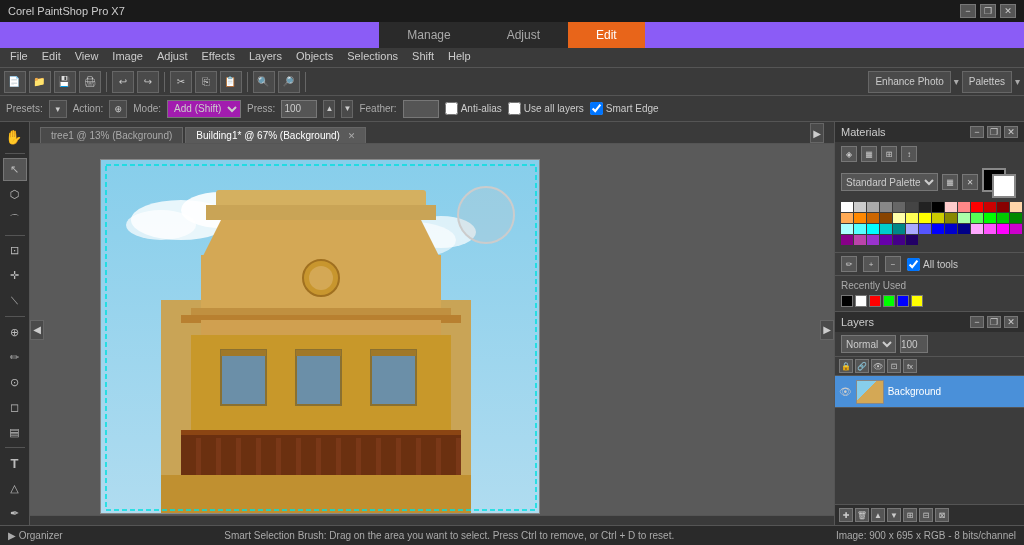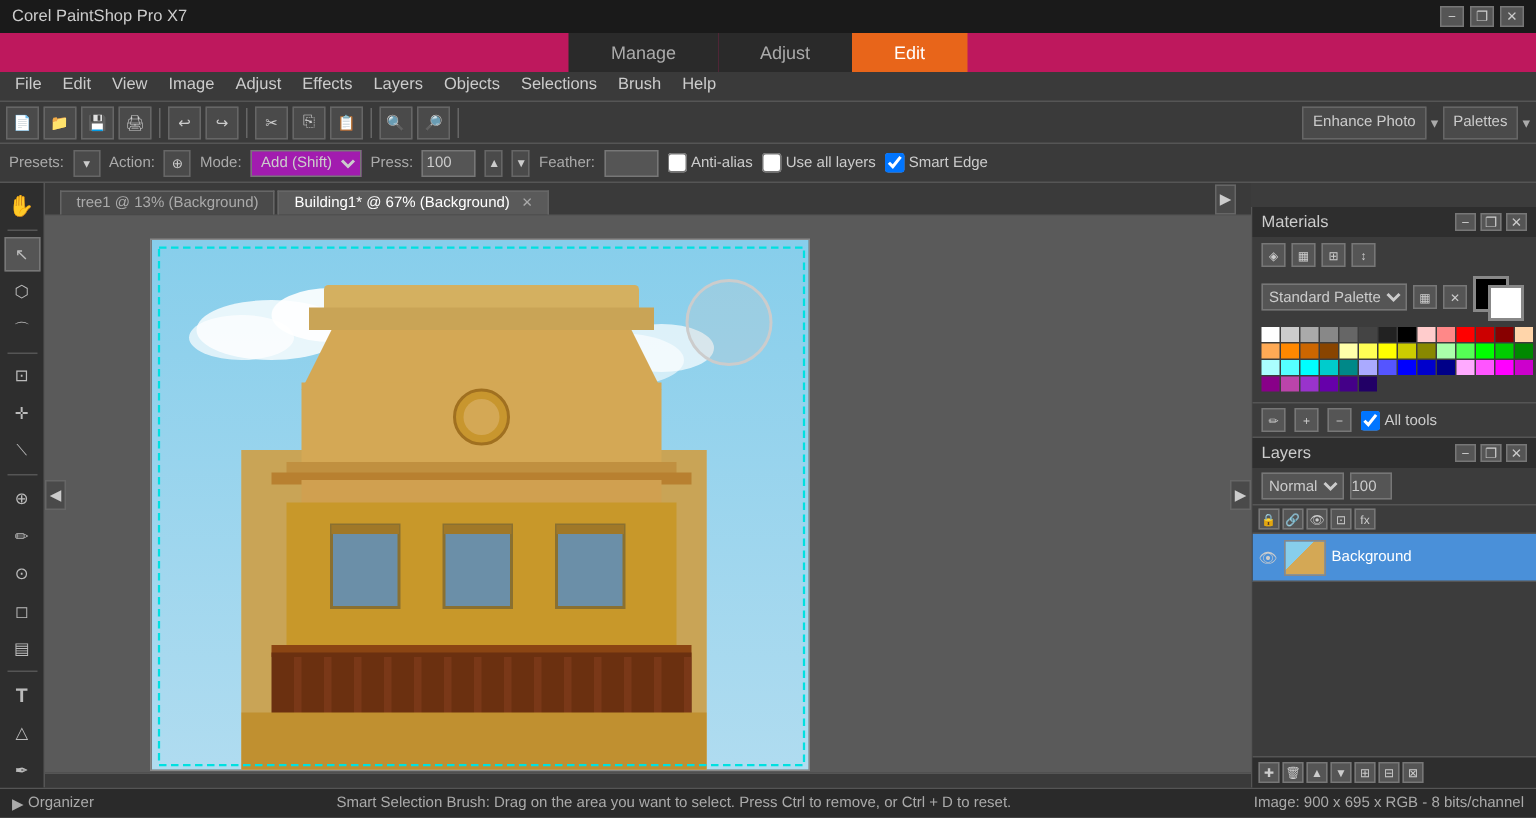--- a/index.html
+++ b/index.html
@@ -22,21 +22,21 @@
       background: #555;
       border: 1px solid #777;
       color: #ccc;
       font-size: 9px;
       display: flex; align-items: center; justify-content: center;
       cursor: pointer;
     }
 
     
     #mode-bar {
-      background: #be185d;
+      background: #8b5cf6;
       height: 26px;
       display: flex;
       align-items: center;
       justify-content: center;
       gap: 0;
     }
     .mode-btn {
       padding: 0 28px;
       height: 26px;
       background: #2a2a2a;
@@ -178,21 +178,20 @@
     .canvas-scroll-left { left: 0; }
     .canvas-scroll-right { right: 0; }
 
     
     #right-panel {
       width: 190px;
       background: #3a3a3a;
       border-left: 1px solid #555;
       display: flex;
       flex-direction: column;
-      margin-top: 16px;
     }
 
     
     #materials-panel {
       background: #3c3c3c;
       border-bottom: 1px solid #555;
       padding: 0;
     }
     .panel-header {
       background: #2e2e2e;
@@ -398,21 +397,21 @@
 <div id="menu-bar">
   <span class="menu-item">File</span>
   <span class="menu-item">Edit</span>
   <span class="menu-item">View</span>
   <span class="menu-item">Image</span>
   <span class="menu-item">Adjust</span>
   <span class="menu-item">Effects</span>
   <span class="menu-item">Layers</span>
   <span class="menu-item">Objects</span>
   <span class="menu-item">Selections</span>
-  <span class="menu-item">Brush</span>
+  <span class="menu-item">Shift</span>
   <span class="menu-item">Help</span>
 </div>
 
 <div id="toolbar">
   <div class="tb-btn">📄</div>
   <div class="tb-btn">📁</div>
   <div class="tb-btn">💾</div>
   <div class="tb-btn">🖨</div>
   <div class="tb-sep"></div>
   <div class="tb-btn">↩</div>
@@ -667,20 +666,31 @@
       <div class="tool-options-row">
         <div class="mat-icon">✏</div>
         <div class="mat-icon">+</div>
         <div class="mat-icon">−</div>
         <label class="tool-option-check">
           <input type="checkbox" checked="" style="">
           <span>All tools</span>
         </label>
       </div>
 
+      <div id="recently-used">
+        <div class="recently-label">Recently Used</div>
+        <div class="recently-swatches" id="recently-swatches">
+        <div class="recently-swatch" style="background: rgb(0, 0, 0);"></div>
+            <div class="recently-swatch" style="background: rgb(255, 255, 255);"></div>
+            <div class="recently-swatch" style="background: rgb(255, 0, 0);"></div>
+            <div class="recently-swatch" style="background: rgb(0, 255, 0);"></div>
+            <div class="recently-swatch" style="background: rgb(0, 0, 255);"></div>
+            <div class="recently-swatch" style="background: rgb(255, 255, 0);"></div>
+          </div>
+      </div>
     </div>
 
     <div id="layers-panel">
       <div class="layers-header">
         <span>Layers</span>
         <div style="display:flex;gap:3px;">
           <span class="panel-ctrl-btn">−</span>
           <span class="panel-ctrl-btn">❐</span>
           <span class="panel-ctrl-btn">✕</span>
         </div>

